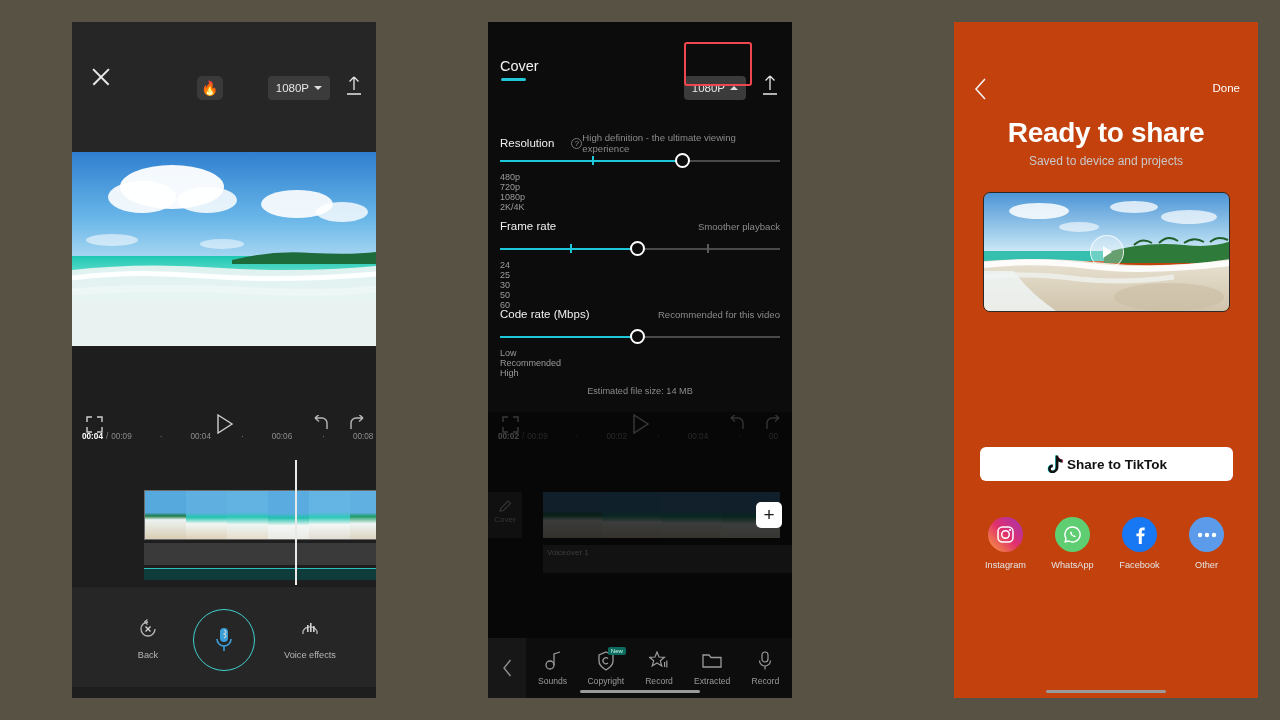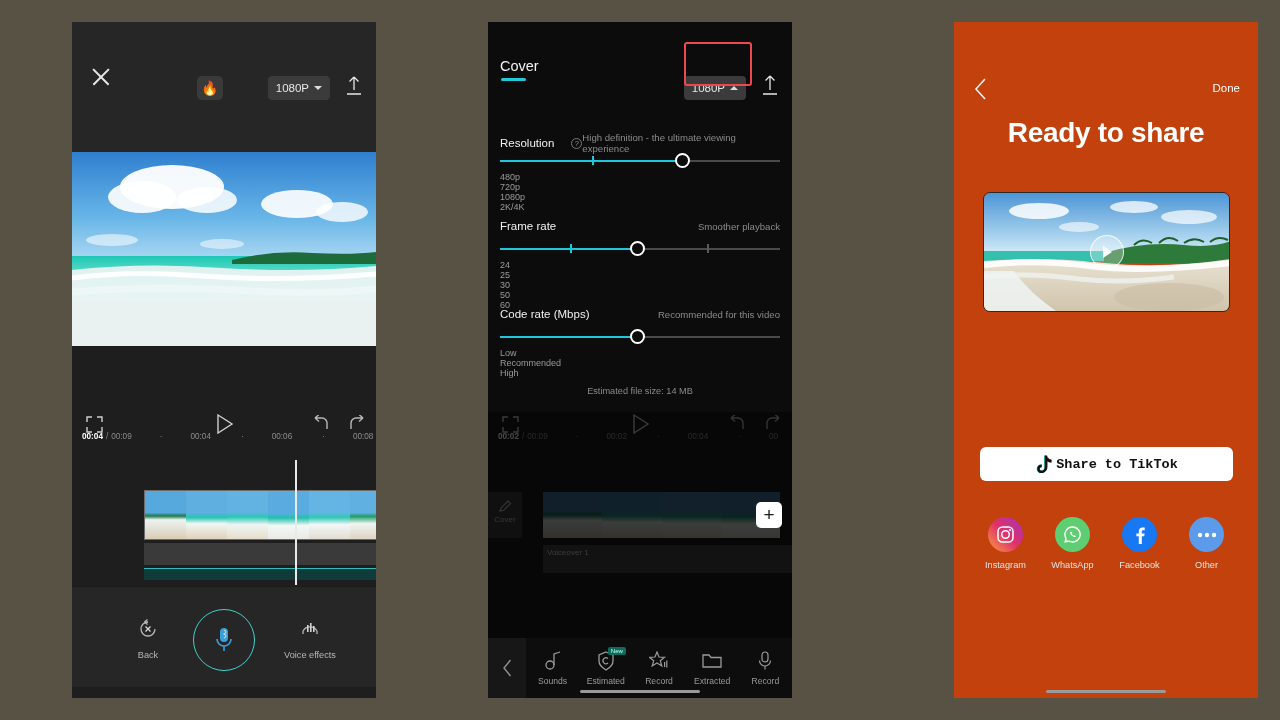--- a/index.html
+++ b/index.html
@@ -268,21 +268,21 @@
   .p3-playbtn {
     position:absolute; left:50%; top:50%; transform:translate(-50%,-50%);
     width:34px; height:34px; border-radius:50%;
     background:rgba(255,255,255,.28); border:1.5px solid rgba(255,255,255,.8);
     display:flex; align-items:center; justify-content:center;
   }
   .p3-tiktok {
     position:absolute; left:26px; top:425px; width:253px; height:34px;
     background:#fff; border-radius:6px;
     display:flex; align-items:center; justify-content:center; gap:4px;
-    color:#111; font-size:13.5px; font-weight:bold; cursor:pointer;font-family:Liberation Mono, monospace;
+    color:#111; font-size:13.5px; font-weight:bold; cursor:pointer;
   }
   .p3-apps {
     position:absolute; left:18px; right:18px; top:495px;
     display:flex; justify-content:space-around;
   }
   .app { width:56px; text-align:center; cursor:pointer; }
   .app-circle {
     width:35px; height:35px; border-radius:50%; margin:0 auto 8px;
     display:flex; align-items:center; justify-content:center;
   }
@@ -571,21 +571,21 @@
       </svg>
       <span>Sounds</span>
     </div>
 
     <div class="navitem">
       <span class="nav-badge">New</span>
       <svg class="nav-ic" width="18" height="20" viewBox="0 0 18 20" style="margin:0 auto 5px">
         <path d="M9 1 L16 4 V10 C16 15 9 19 9 19 C9 19 2 15 2 10 V4 Z" stroke="#9a9a9a" stroke-width="1.3" fill="none"></path>
         <path d="M11 7.5 A3 3 0 1 0 11 12" stroke="#9a9a9a" stroke-width="1.2" fill="none"></path>
       </svg>
-      <span>Estimated</span>
+      <span>Copyright</span>
     </div>
 
     <div class="navitem">
       <svg class="nav-ic" width="20" height="20" viewBox="0 0 20 20" style="margin:0 auto 5px">
         <path d="M8 1 L10 6 L15.5 6.3 L11.3 9.8 L12.8 15 L8 12 L3.2 15 L4.7 9.8 L0.5 6.3 L6 6 Z" stroke="#9a9a9a" stroke-width="1.2" fill="none"></path>
         <rect x="15" y="11" width="1.2" height="5" fill="#9a9a9a"></rect>
         <rect x="17.2" y="9.5" width="1.2" height="7" fill="#9a9a9a"></rect>
       </svg>
       <span>Record</span>
     </div>
@@ -611,20 +611,21 @@
 </div>
 
 <div class="phone" id="phone-share">
 
   <svg class="p3-back" viewBox="0 0 14 22">
     <path d="M11 1 L2 11 L11 21" stroke="#f2f2f2" stroke-width="1.6" fill="none"></path>
   </svg>
   <div class="p3-done">Done</div>
 
   <div class="p3-h1">Ready to share</div>
+  <div class="p3-sub">Saved to device and projects</div>
 
   <div class="p3-thumb">
     <svg width="247" height="120" viewBox="0 0 247 120" preserveAspectRatio="none">
       <defs>
         <linearGradient id="skyB" x1="0" y1="0" x2="0" y2="1">
           <stop offset="0%" stop-color="#4d95d6"></stop>
             <stop offset="70%" stop-color="#a8d3ee"></stop>
             <stop offset="100%" stop-color="#d6ecf7"></stop>
         </linearGradient>
         <linearGradient id="sandB" x1="0" y1="0" x2="0" y2="1">

